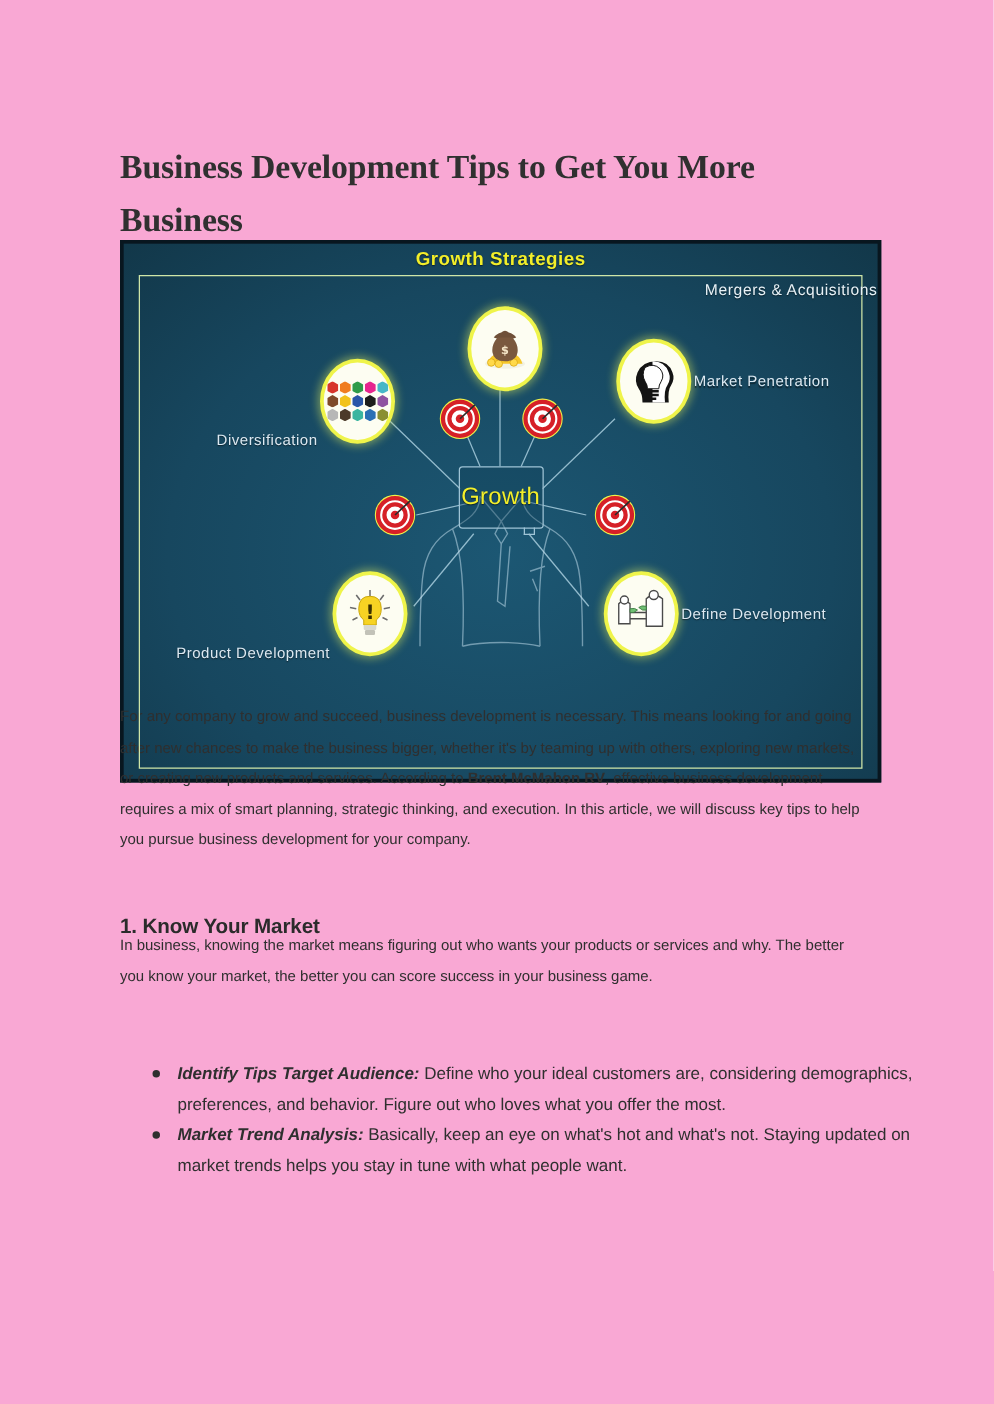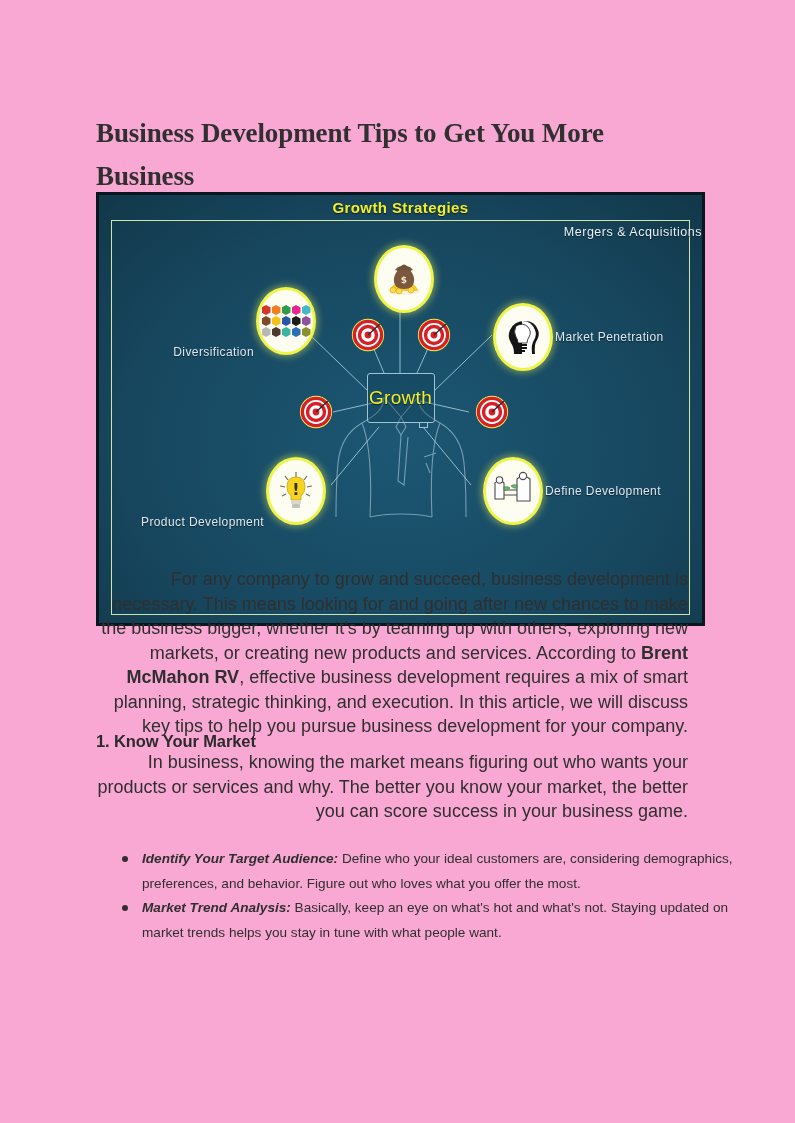--- a/index.html
+++ b/index.html
@@ -169,21 +169,21 @@
     text-shadow: 0 1px 1px rgba(0,0,0,0.55);
     top: 50%;
     transform: translateY(-50%);
   }
   .label-left  { right: 62px; text-align: right; margin-top: 31px; }
   .label-right { left: 62px;  text-align: left;  }
 
   
   .node-ma    { left: 50%; top: 50px;  margin-left: -27px; }
   .node-div   { left: 157px; top: 92px; }
-  .node-mp    { left: 394px; top: 108px; }
+  .node-mp    { left: 394px; top: 76px; }
   .node-pd    { left: 167px; top: 262px; }
   .node-md    { left: 384px; top: 262px; }
 
   
   .target {
     position: absolute;
     width: 34px;
     height: 34px;
     z-index: 4;
   }
@@ -203,24 +203,23 @@
     width: 9px;
     height: 10px;
     clip-path: polygon(50% 0%, 100% 25%, 100% 75%, 50% 100%, 0% 75%, 0% 25%);
   }
 
   
   .body-p {
     position: absolute;
     left: 96px;
     width: 592px;
-    font-size: 18px;
+    font-size: 12px;
     line-height: 24.5px;
     color: #2f2f2f;
-    text-align: right;
   }
   .p1 { top: 549px; }
   .h2 {
     position: absolute;
     left: 96px;
     top: 718px;
     width: 592px;
     font-size: 16.5px;
     font-weight: bold;
     color: #2b2b2b;
@@ -435,17 +434,17 @@
     </div>
   </div>
 
   <p class="body-p p1"><span>For any company to grow and succeed, business development is necessary. This means looking for and going after new chances to make the business bigger, whether it's by teaming up with others, exploring new markets, or creating new products and services. According to </span><b>Brent McMahon RV</b><span>, effective business development requires a mix of smart planning, strategic thinking, and execution. In this article, we will discuss key tips to help you pursue business development for your company.</span></p>
 
   <h2 class="h2">1. Know Your Market</h2>
 
   <p class="body-p p2">In business, knowing the market means figuring out who wants your products or services and why. The better you know your market, the better you can score success in your business game.</p>
 
   <ul class="bullets">
-    <li><span class="lead">Identify Your Target Audience:</span><span> Define who your ideal customers are, considering demographics, preferences, and behavior. Figure out who loves what you offer the most.</span></li>
+    <li><span class="lead">Identify Tips Target Audience:</span><span> Define who your ideal customers are, considering demographics, preferences, and behavior. Figure out who loves what you offer the most.</span></li>
     <li><span class="lead">Market Trend Analysis:</span><span> Basically, keep an eye on what's hot and what's not. Staying updated on market trends helps you stay in tune with what people want.</span></li>
   </ul>
 
 </div>
 
 </body></html>

